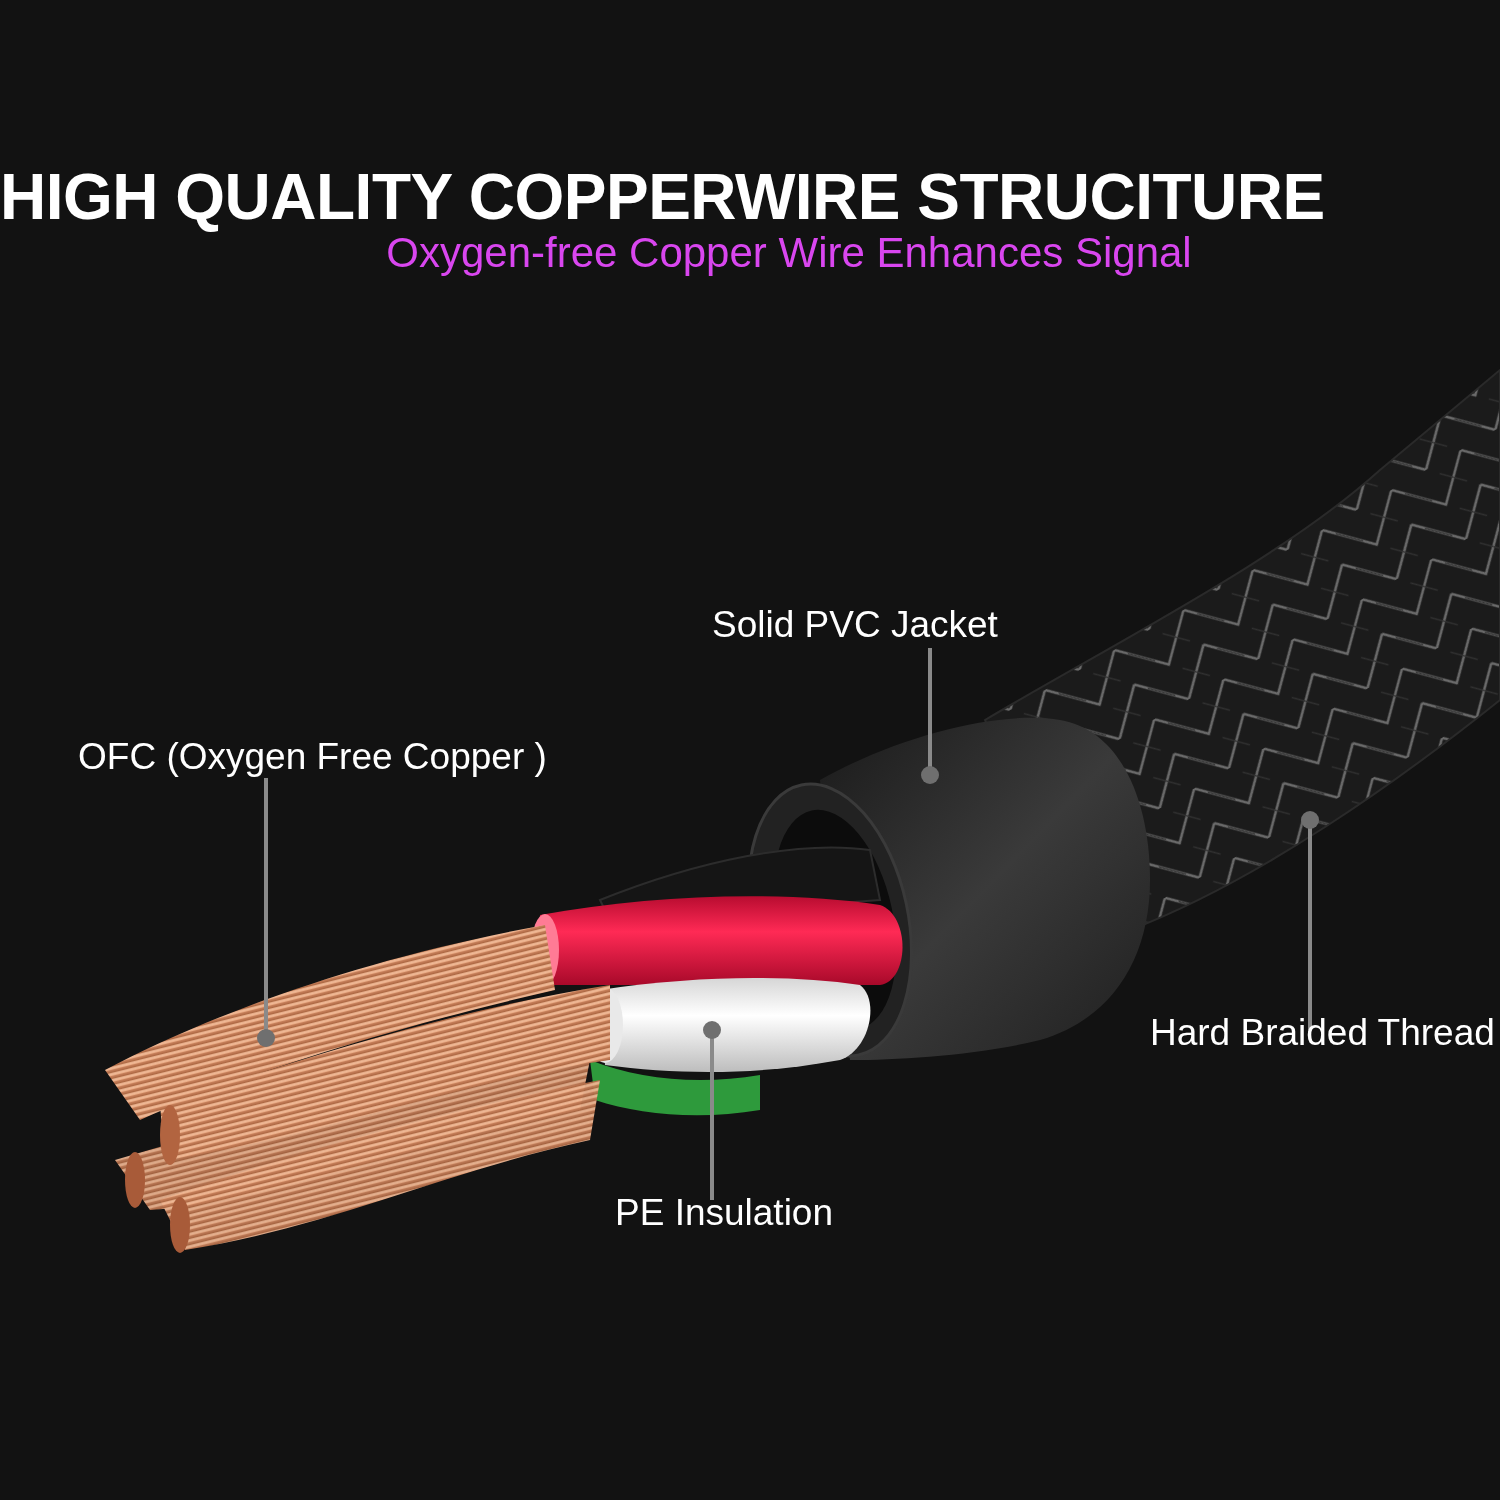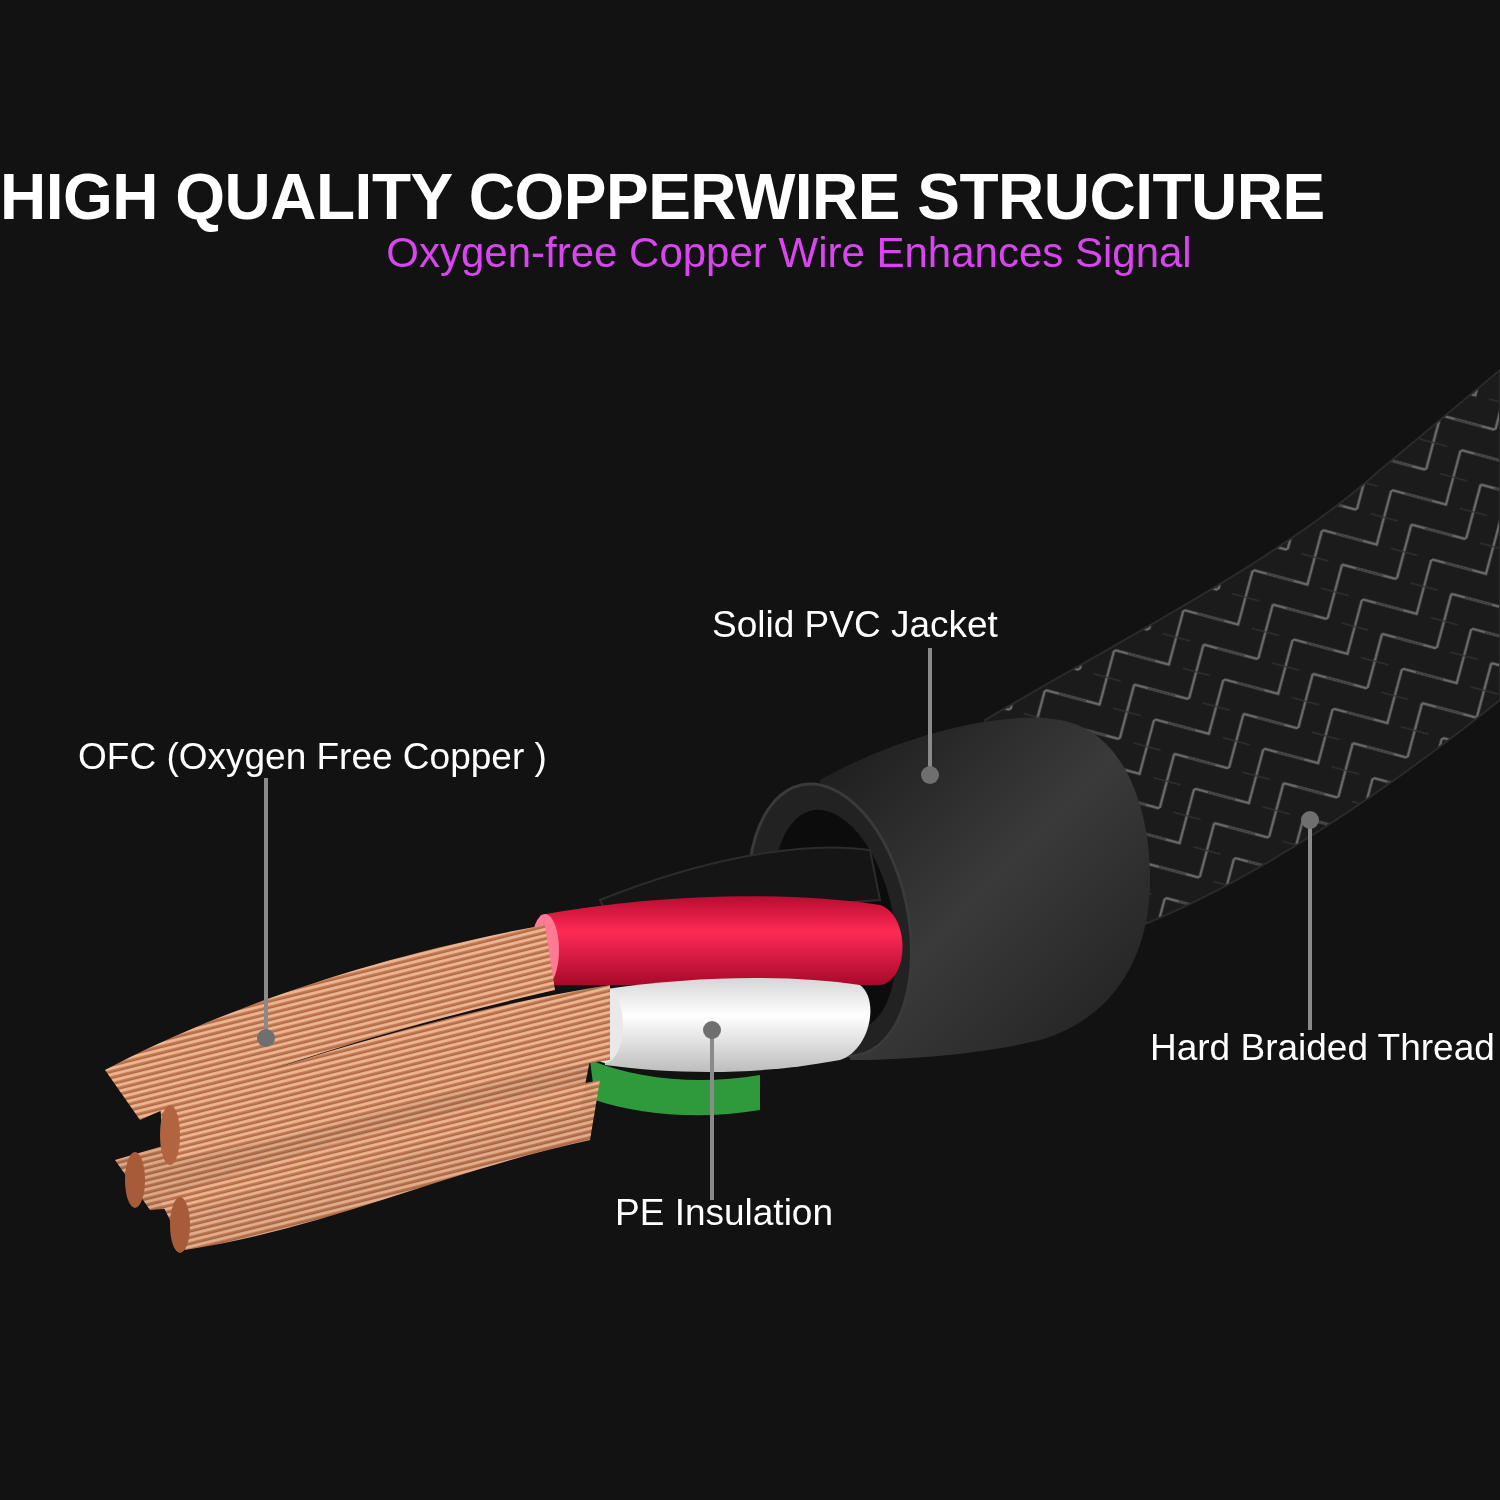--- a/index.html
+++ b/index.html
@@ -22,21 +22,21 @@
     padding-left: 39px;
   }
   .subtitle span { display: block; }
   svg.art { position: absolute; left: 0; top: 0; }
   .callout-label {
     position: absolute; font-size: 37px; color: #ffffff;
     white-space: nowrap; line-height: 40px;
   }
   #lbl-ofc   { left: 78px;  top: 737px; }
   #lbl-pvc   { left: 712px; top: 605px; }
-  #lbl-braid { left: 1150px; top: 1013px; margin-top: 15px; }
+  #lbl-braid { left: 1150px; top: 1013px; }
   #lbl-pe    { left: 615px; top: 1193px; }
 </style>
 </head>
 <body>
 
 <div class="title">HIGH QUALITY COPPERWIRE STRUCITURE</div>
 <div class="subtitle">
   <span>Oxygen-free Copper Wire Enhances Signal</span>
 </div>
 

